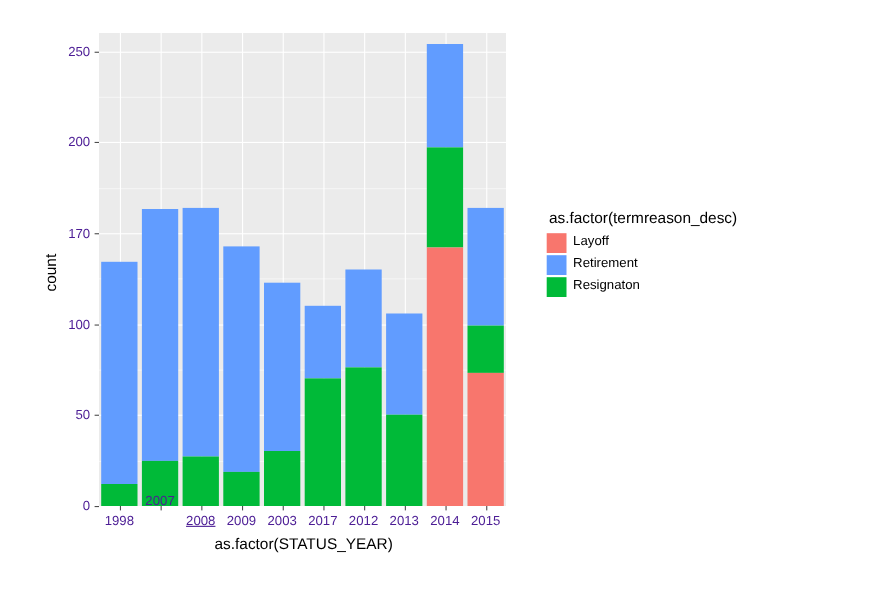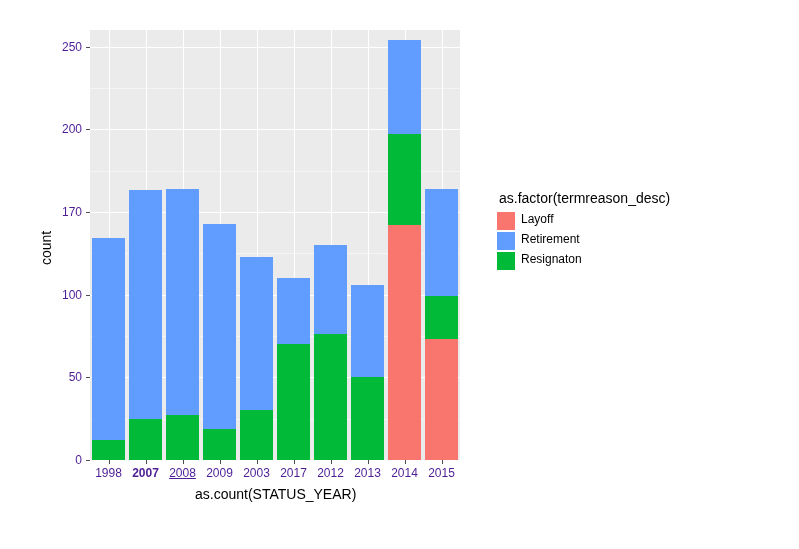--- a/index.html
+++ b/index.html
@@ -158,21 +158,21 @@
       </div>
       <div class="gridline-v" style="left: 351.5px; top: 0px; height: 430px;"></div>
       <div class="bar-group" style="left: 334.85px; width: 33.3px; height: 271.231px;">
         <div class="seg layoff" style="height: 120.731px;"></div>
         <div class="seg resign" style="height: 43px;"></div>
         <div class="seg retire" style="height: 107.5px;"></div>
       </div>
     </div>
 
   <div class="axis-title y-title" id="y-title" style="left: 38px; top: 265px;">count</div>
-  <div class="axis-title" id="x-title" style="left: 195px; top: 486px;">as.count(STATUS_YEAR)</div>
+  <div class="axis-title" id="x-title" style="left: 195px; top: 486px;">as.factor(STATUS_YEAR)</div>
 
   <div class="legend" id="legend" style="left: 485px; top: 190px;">
     <div class="legend-title">as.factor(termreason_desc)</div>
     <div id="legend-items">
         <div class="legend-item">
           <div class="legend-key">
             <div class="legend-swatch" style="background: rgb(248, 118, 109);"></div>
           </div>
           <span>Layoff</span>
         </div>
@@ -199,21 +199,21 @@
     <div class="tick-mark-y" style="left: 86px; top: 294.615px;"></div>
     <div class="axis-tick-label y-tick" style="left: 60px; top: 211.923px; width: 22px;">170</div>
     <div class="tick-mark-y" style="left: 86px; top: 211.923px;"></div>
     <div class="axis-tick-label y-tick" style="left: 60px; top: 129.231px; width: 22px;">200</div>
     <div class="tick-mark-y" style="left: 86px; top: 129.231px;"></div>
     <div class="axis-tick-label y-tick" style="left: 60px; top: 46.5385px; width: 22px;">250</div>
     <div class="tick-mark-y" style="left: 86px; top: 46.5385px;"></div>
     <div class="tick-mark-x" style="left: 108.5px; top: 460px;"></div>
     <div class="axis-tick-label x-tick" style="left: 108.5px; top: 466px;">1998</div>
     <div class="tick-mark-x" style="left: 145.5px; top: 460px;"></div>
-    <div class="axis-tick-label x-tick" style="left: 145.5px; top: 466px; font-weight: bold;">2007</div>
+    <div class="axis-tick-label x-tick" style="left: 145.5px; top: 448px;">2007</div>
     <div class="tick-mark-x" style="left: 182.5px; top: 460px;"></div>
     <div class="axis-tick-label x-tick" style="left: 182.5px; top: 466px; text-decoration: underline;">2008</div>
     <div class="tick-mark-x" style="left: 219.5px; top: 460px;"></div>
     <div class="axis-tick-label x-tick" style="left: 219.5px; top: 466px;">2009</div>
     <div class="tick-mark-x" style="left: 256.5px; top: 460px;"></div>
     <div class="axis-tick-label x-tick" style="left: 256.5px; top: 466px;">2003</div>
     <div class="tick-mark-x" style="left: 293.5px; top: 460px;"></div>
     <div class="axis-tick-label x-tick" style="left: 293.5px; top: 466px;">2017</div>
     <div class="tick-mark-x" style="left: 330.5px; top: 460px;"></div>
     <div class="axis-tick-label x-tick" style="left: 330.5px; top: 466px;">2012</div>

